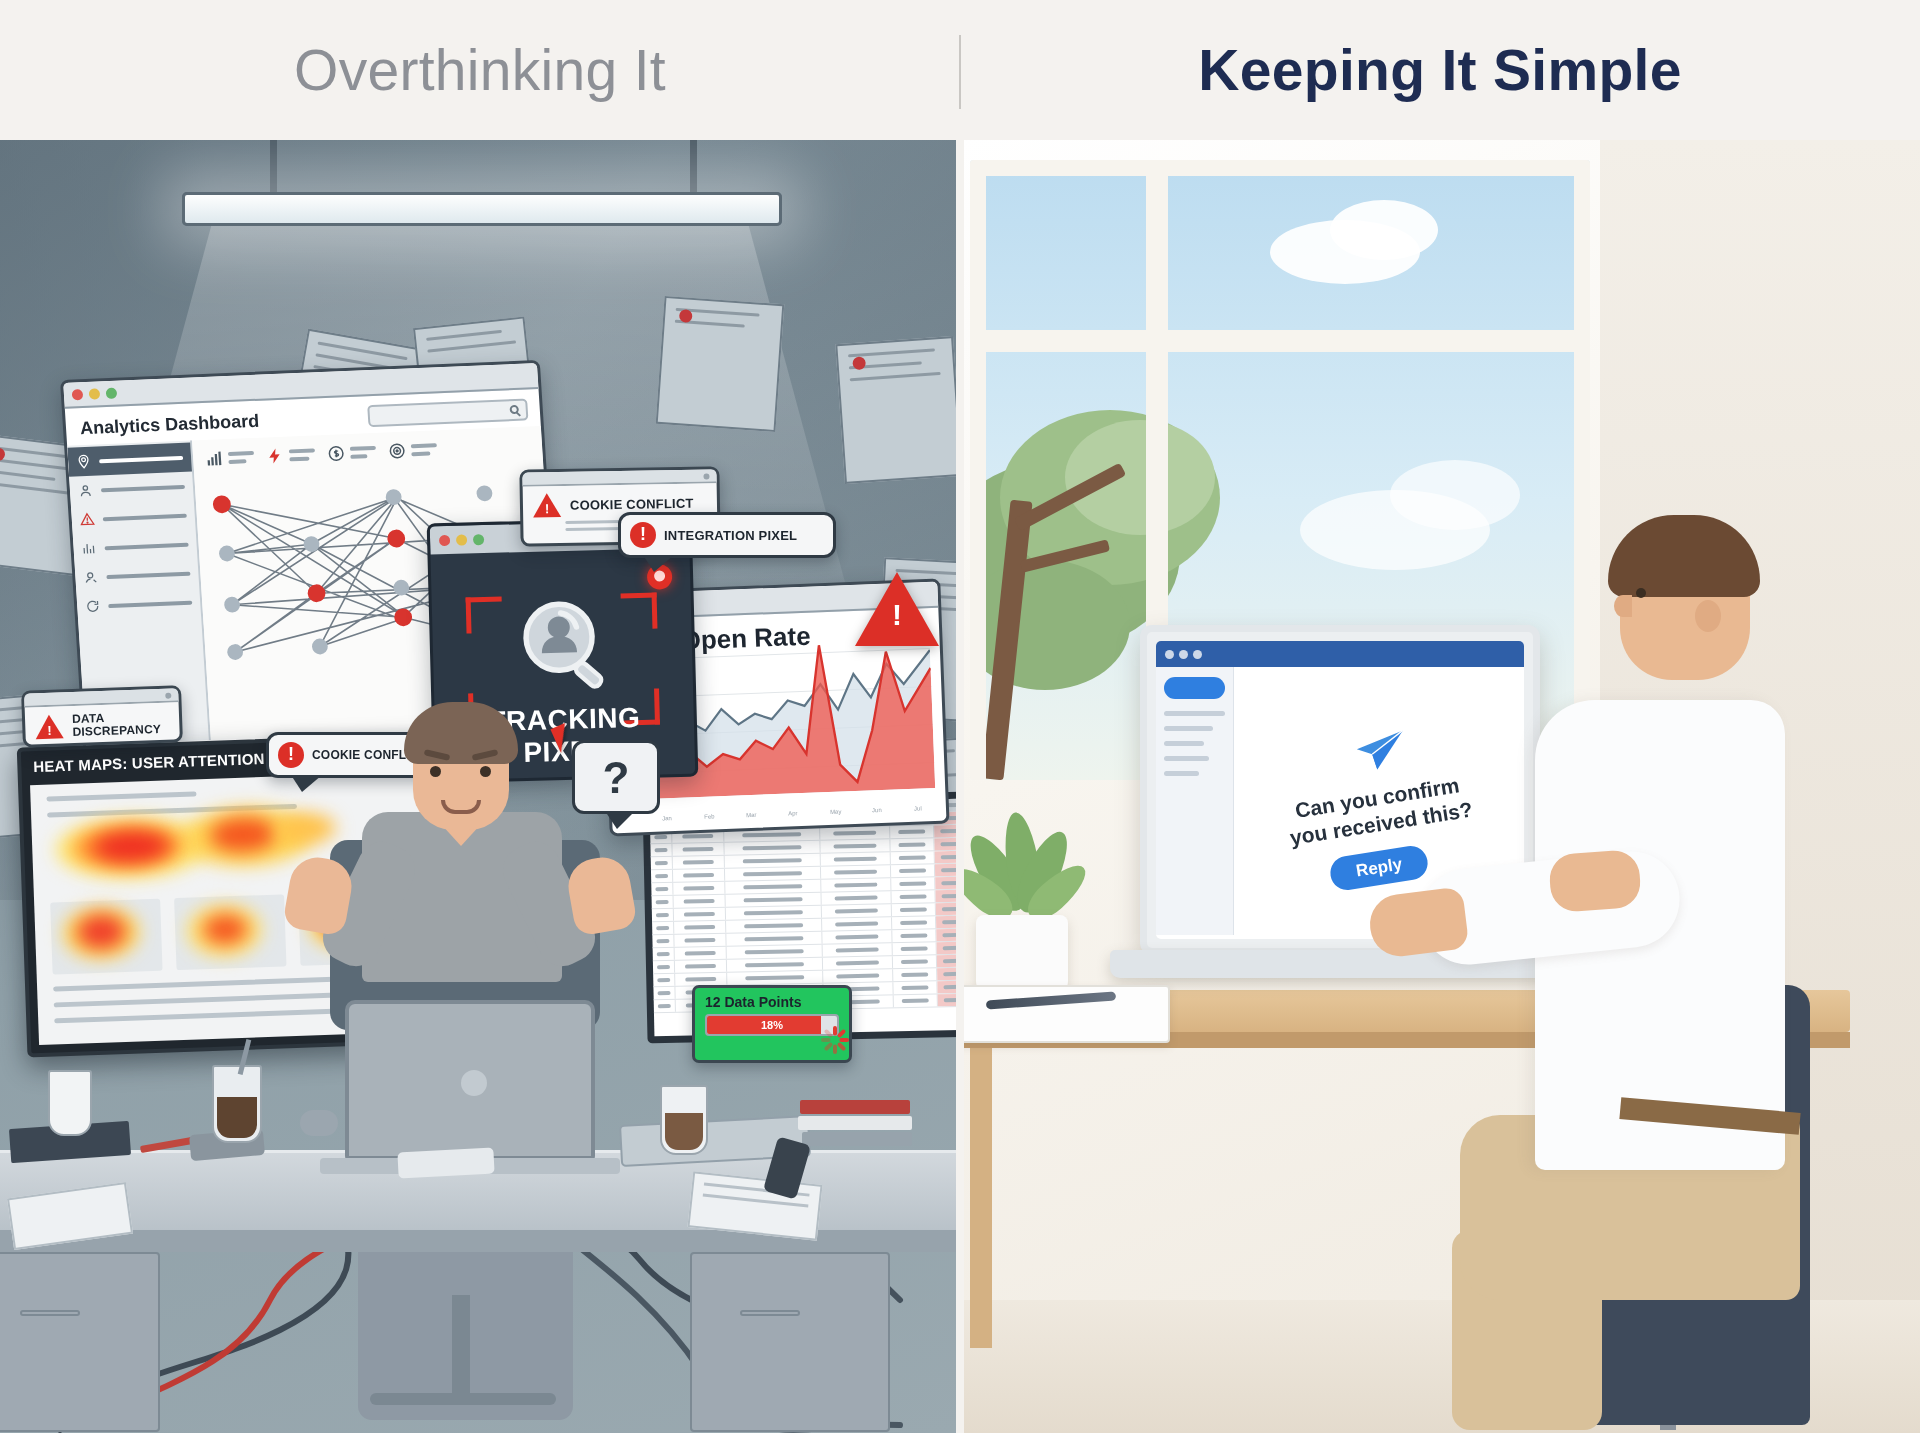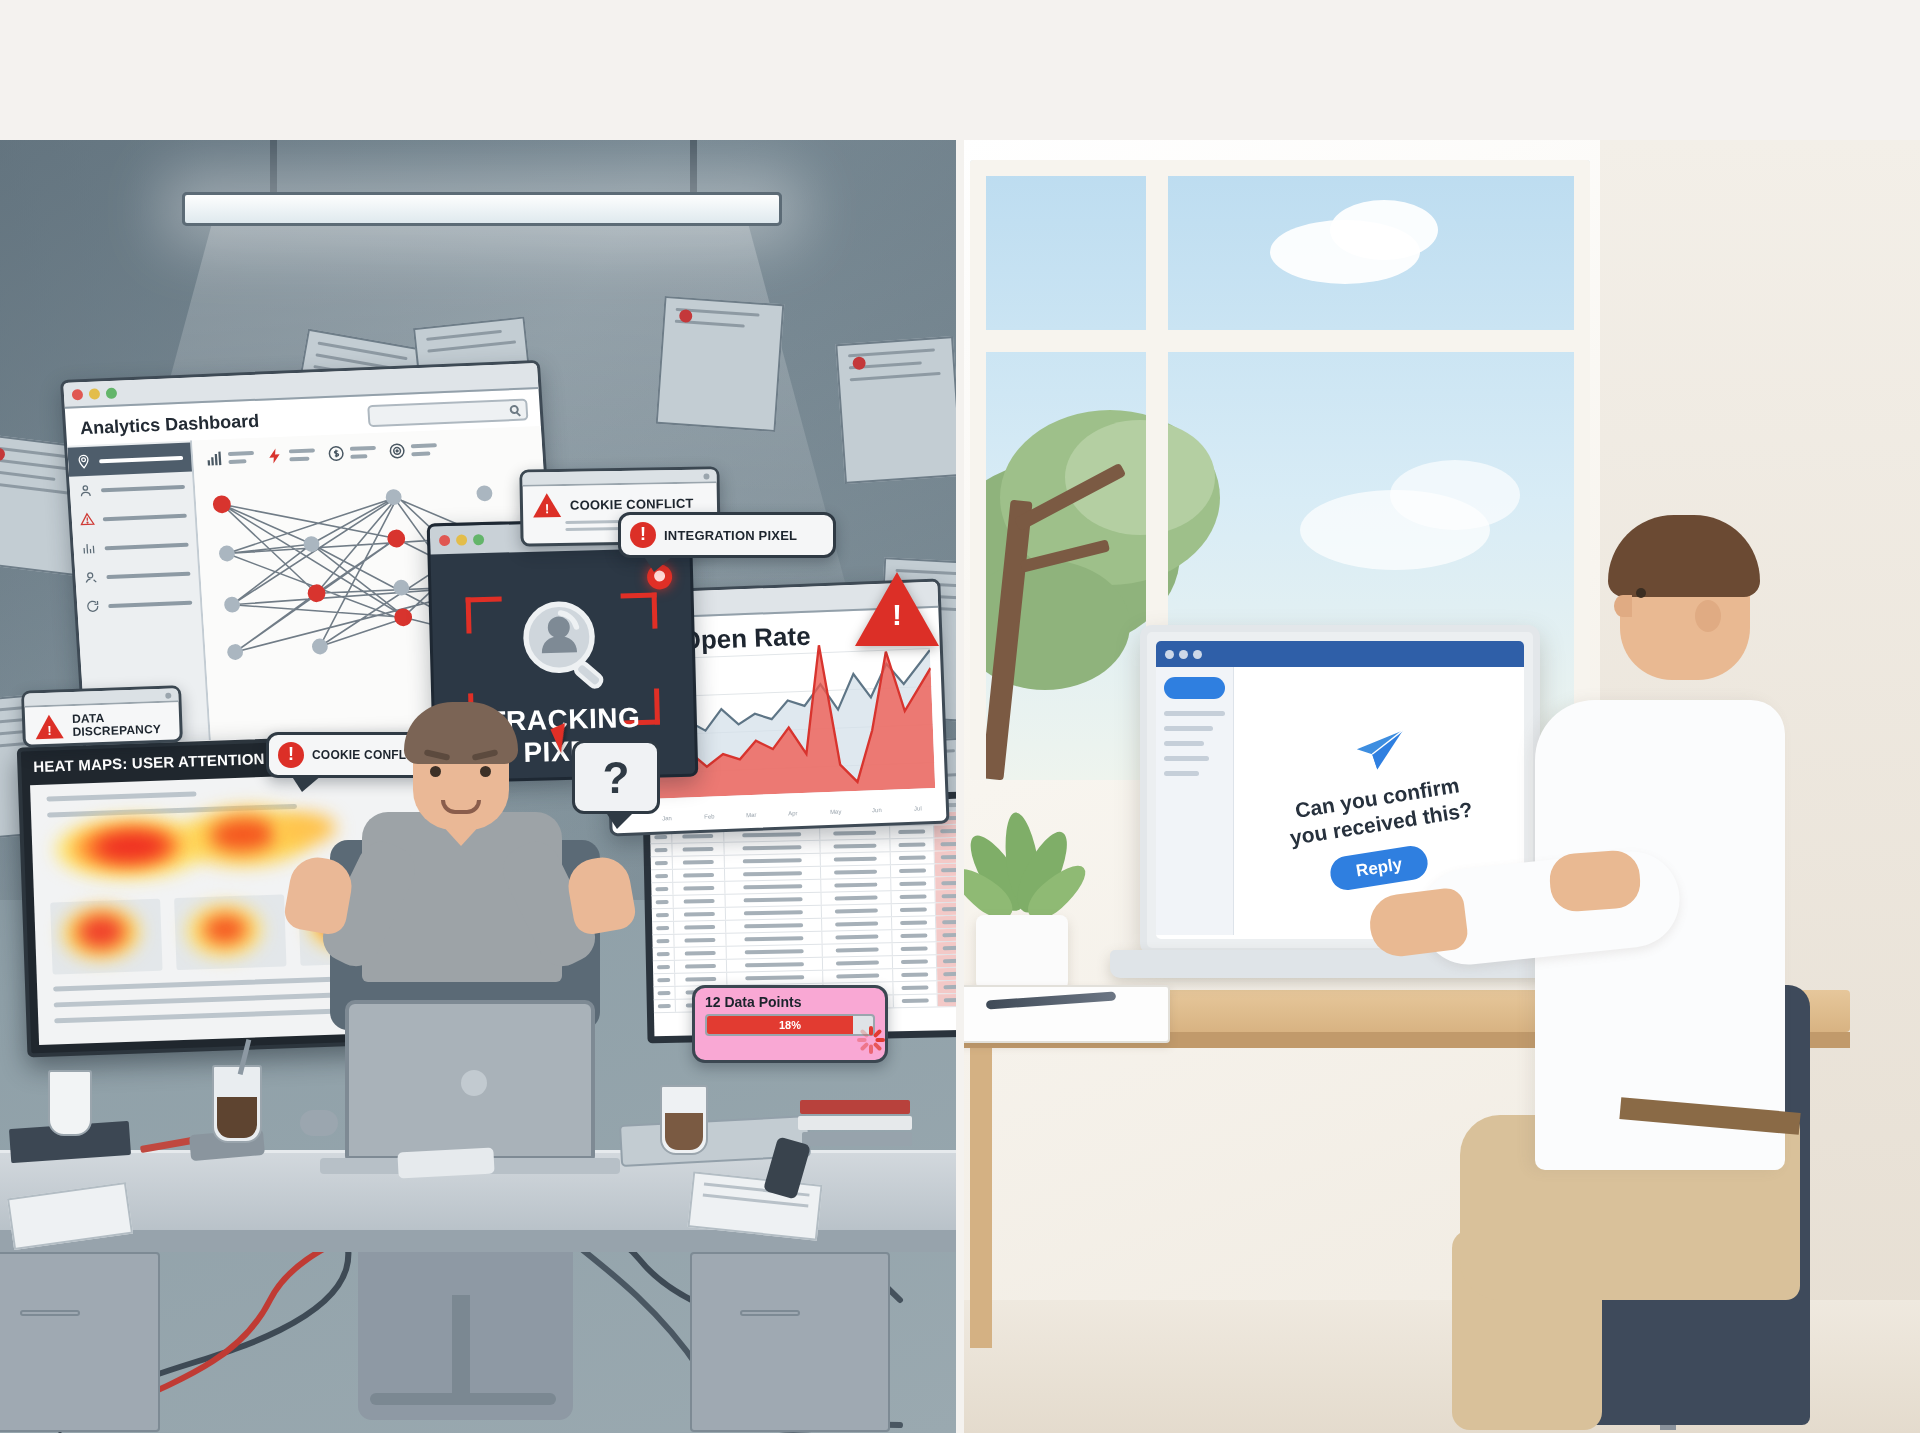--- a/index.html
+++ b/index.html
@@ -165,22 +165,22 @@
     background:#2a333c; border-radius:5px; overflow:hidden; transform:rotate(-1.2deg); z-index:20; }
   .sheet-screen { position:absolute; left:7px; top:7px; right:7px; bottom:7px; background:#fff; }
   .sheet-row { display:flex; height:13px; border-bottom:1px solid #dfe3e7; }
   .sheet-cell { border-right:1px solid #dfe3e7; display:flex; align-items:center;
     justify-content:center; }
   .sheet-cell i { display:block; height:4px; width:62%; background:#a6b0b8; border-radius:2px; }
   .sheet-head { background:#d7dde2; }
   .sheet-red { background:#f3c9c7; }
 
   
-  .prog-box { position:absolute; left:692px; top:845px; width:196px; height:78px;
-    background:#f9a8d4; border:3px solid #3b4751; border-radius:13px; z-index:60;
+  .prog-box { position:absolute; left:692px; top:845px; width:160px; height:78px;
+    background:#22c55e; border:3px solid #3b4751; border-radius:7px; z-index:60;
     box-shadow:0 5px 14px rgba(15,25,35,.3); }
   .prog-label { font-size:14px; font-weight:700; color:#1c242d; padding:6px 0 4px 10px; }
   .prog-track { margin:0 10px; height:22px; background:#dfe3e7; border:2px solid #9aa5ad;
     border-radius:4px; overflow:hidden; position:relative; }
   .prog-fill { position:absolute; left:0; top:0; bottom:0; background:#e23b31; }
   .prog-pct { position:absolute; left:0; right:0; top:3px; text-align:center;
     font-size:11px; font-weight:700; color:#fff; }
   .spinner { position:absolute; right:-2px; bottom:4px; width:32px; height:32px; }
 
   
@@ -334,20 +334,29 @@
     background:#e9b992; border-radius:26px; z-index:62; transform:rotate(-4deg); }
 
   .floor-r { position:absolute; left:0; top:1160px; width:960px; height:133px;
     background:linear-gradient(180deg,#efe9df,#e4dbcd); z-index:20; }
 </style>
 </head>
 <body>
 
 <div class="page">
 
+  <div class="header">
+    <div class="header-half">
+      <div class="title-left">Overthinking It</div>
+    </div>
+    <div class="header-half">
+      <div class="title-right">Keeping It Simple</div>
+    </div>
+    <div class="header-divider"></div>
+  </div>
 
   <div class="panels">
 
     <div class="panel panel-left">
       <div class="bg-left"></div>
       <div class="wall-shade"></div>
 
       <div class="ceil-light-arm"></div>
       <div class="ceil-light-arm2"></div>
       <div class="ceil-light"></div>

